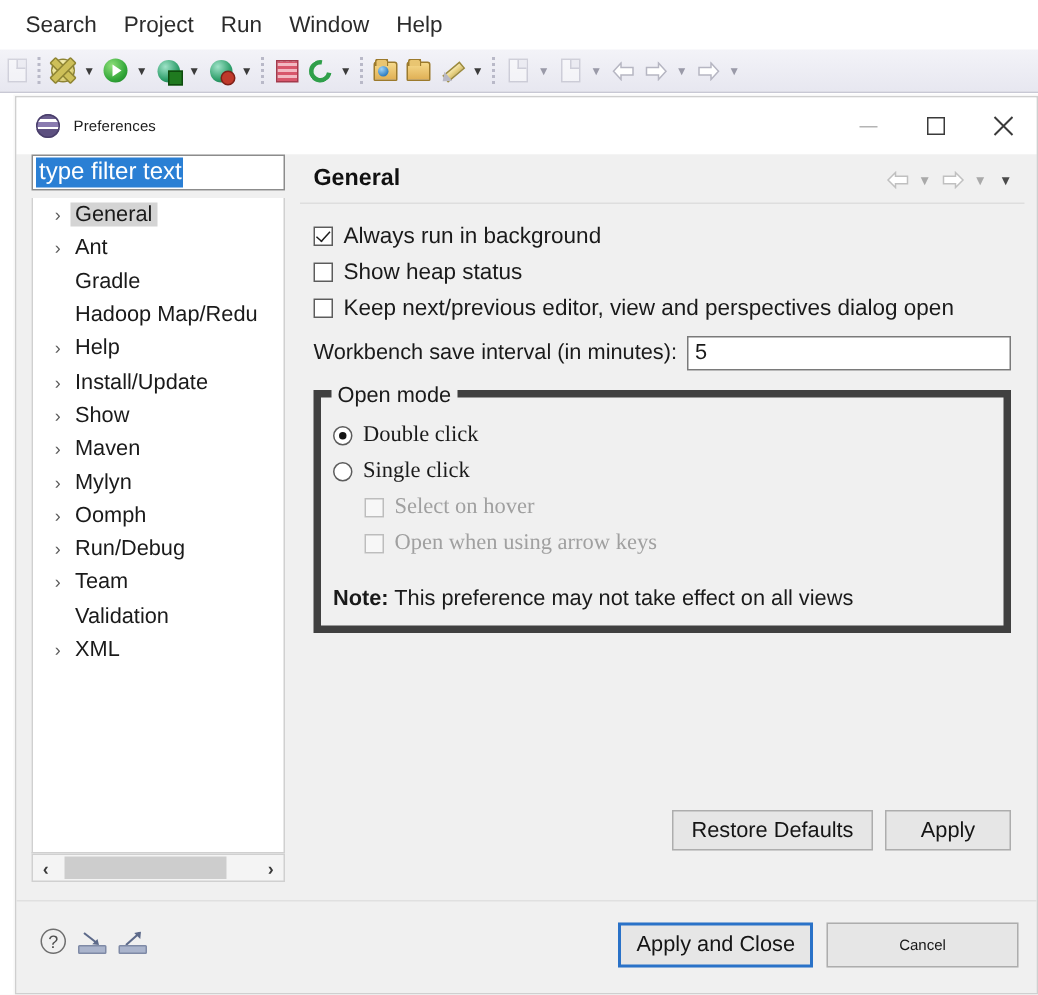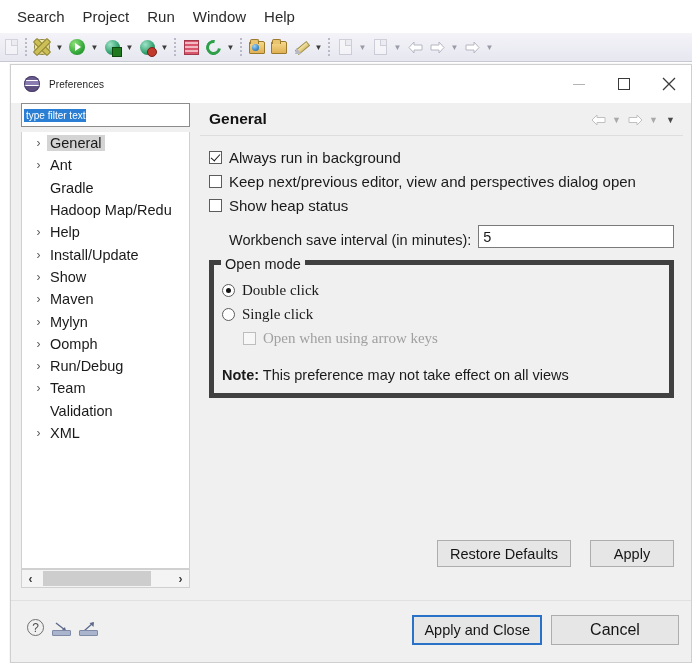--- a/index.html
+++ b/index.html
@@ -181,21 +181,21 @@
   .leftcol {
     position: absolute; left: 10px; top: 0px;
     width: 169px; height: 497px;
   }
   .filterbox {
     width: 169px; height: 24px;
     border: 1px solid #8c8c8c; background: #ffffff;
     display: flex; align-items: center; padding: 0 2px;
   }
   .filter-text {
-    font-size: 10px; color: #ffffff; background: #2a7fd4;
+    font-size: 16px; color: #ffffff; background: #2a7fd4;
     padding: 1px 1px 1px 2px; white-space: nowrap;
   }
   .tree {
     position: absolute; left: 0; top: 29px; width: 169px; height: 437px;
     background: #ffffff; border: 1px solid #d0d0d0; border-top: none;
     overflow: hidden;
   }
   .tree-item {
     height: 22.3px; display: flex; align-items: center;
     padding-left: 8px; font-size: 14.5px; color: #1a1a1a;
@@ -257,21 +257,21 @@
   }
   .cbox.checked:after {
     content: ""; position: absolute; left: 3px; top: 0px;
     width: 4px; height: 8px; border: solid #1c1c1c;
     border-width: 0 1.6px 1.6px 0; transform: rotate(42deg);
   }
   .cbox.disabled { border-color: #bdbdbd; background: #f7f7f7; }
   .cblabel { font-size: 15px; color: #1a1a1a; white-space: nowrap; }
   .cblabel.disabled { color: #a0a0a0; }
 
-  .fieldrow { display: flex; align-items: flex-end; height: 26px; margin-top: 6px; margin-left: 20px; }
+  .fieldrow { display: flex; align-items: center; height: 26px; margin-top: 6px; }
   .fieldlabel { font-size: 14.5px; color: #1a1a1a; margin-right: 7px; white-space: nowrap; }
   .fieldinput {
     flex: 1; height: 23px; border: 1px solid #7a7a7a; background: #ffffff;
     font-size: 14.5px; color: #1a1a1a; padding: 0 4px; display: flex; align-items: center;
   }
 
   .groupbox {
     margin-top: 12px; border: 5px solid #404040;
     padding: 0 8px 10px 8px; position: relative;
   }
@@ -289,21 +289,21 @@
   .radio.on:after {
     content:""; position:absolute; left:3px; top:3px;
     width:5px; height:5px; border-radius:50%; background:#141414;
   }
   .indent { margin-left: 21px; }
   .note { font-size: 14.5px; color: #1a1a1a; margin-top: 18px; }
   .note b { font-weight: bold; }
 
   .btnrow-apply {
     position: absolute; right: 9px; top: 437px;
-    display: flex; gap: 19px;
+    display: flex; gap: 8px;
   }
   .btn {
     height: 27px; min-width: 84px; padding: 0 12px;
     background: #e6e6e6; border: 1px solid #adadad;
     font-size: 14.5px; color: #151515;
     display: flex; align-items: center; justify-content: center;
     white-space: nowrap;
   }
   .btn.wide { min-width: 122px; }
 
@@ -334,21 +334,21 @@
   .btn-default {
     border: 2px solid #2a72c8; background: #e6e6e6;
     height: 30px; min-width: 128px; padding: 0 10px;
     display: flex; align-items: center; justify-content: center;
     font-size: 14.5px; color: #151515;
   }
   .btn-cancel {
     border: 1px solid #adadad; background: #e6e6e6;
     height: 30px; min-width: 128px; padding: 0 10px;
     display: flex; align-items: center; justify-content: center;
-    font-size: 16px; color: #151515;
+    font-size: 10px; color: #151515;
   }
 </style>
 </head>
 <body>
 
 <div id="root">
 
   <div class="menubar">
     <div class="menu-item">Search</div>
     <div class="menu-item">Project</div>
@@ -550,45 +550,49 @@
         </div>
 
         <div class="panel">
 
           <div class="cbrow">
             <span class="cbox checked"></span>
             <span class="cblabel">Always run in background</span>
           </div>
           <div class="cbrow">
             <span class="cbox"></span>
-            <span class="cblabel">Keep next/previous editor, view and perspectives dialog open</span>
+            <span class="cblabel">Show heap status</span>
           </div>
           <div class="cbrow">
             <span class="cbox"></span>
-            <span class="cblabel">Show heap status</span>
+            <span class="cblabel">Keep next/previous editor, view and perspectives dialog open</span>
           </div>
 
           <div class="fieldrow">
             <span class="fieldlabel">Workbench save interval (in minutes):</span>
             <span class="fieldinput">5</span>
           </div>
 
           <div class="groupbox">
             <div class="group-title">Open mode</div>
 
             <div class="grow first">
               <span class="radio on"></span>
               <span class="cblabel">Double click</span>
             </div>
             <div class="grow">
               <span class="radio"></span>
               <span class="cblabel">Single click</span>
             </div>
             <div class="grow indent">
               <span class="cbox disabled"></span>
+              <span class="cblabel disabled">Select on hover</span>
+            </div>
+            <div class="grow indent">
+              <span class="cbox disabled"></span>
               <span class="cblabel disabled">Open when using arrow keys</span>
             </div>
 
             <div class="note">
               <b>Note:</b>
               <span>This preference may not take effect on all views</span>
             </div>
           </div>
         </div>
 

